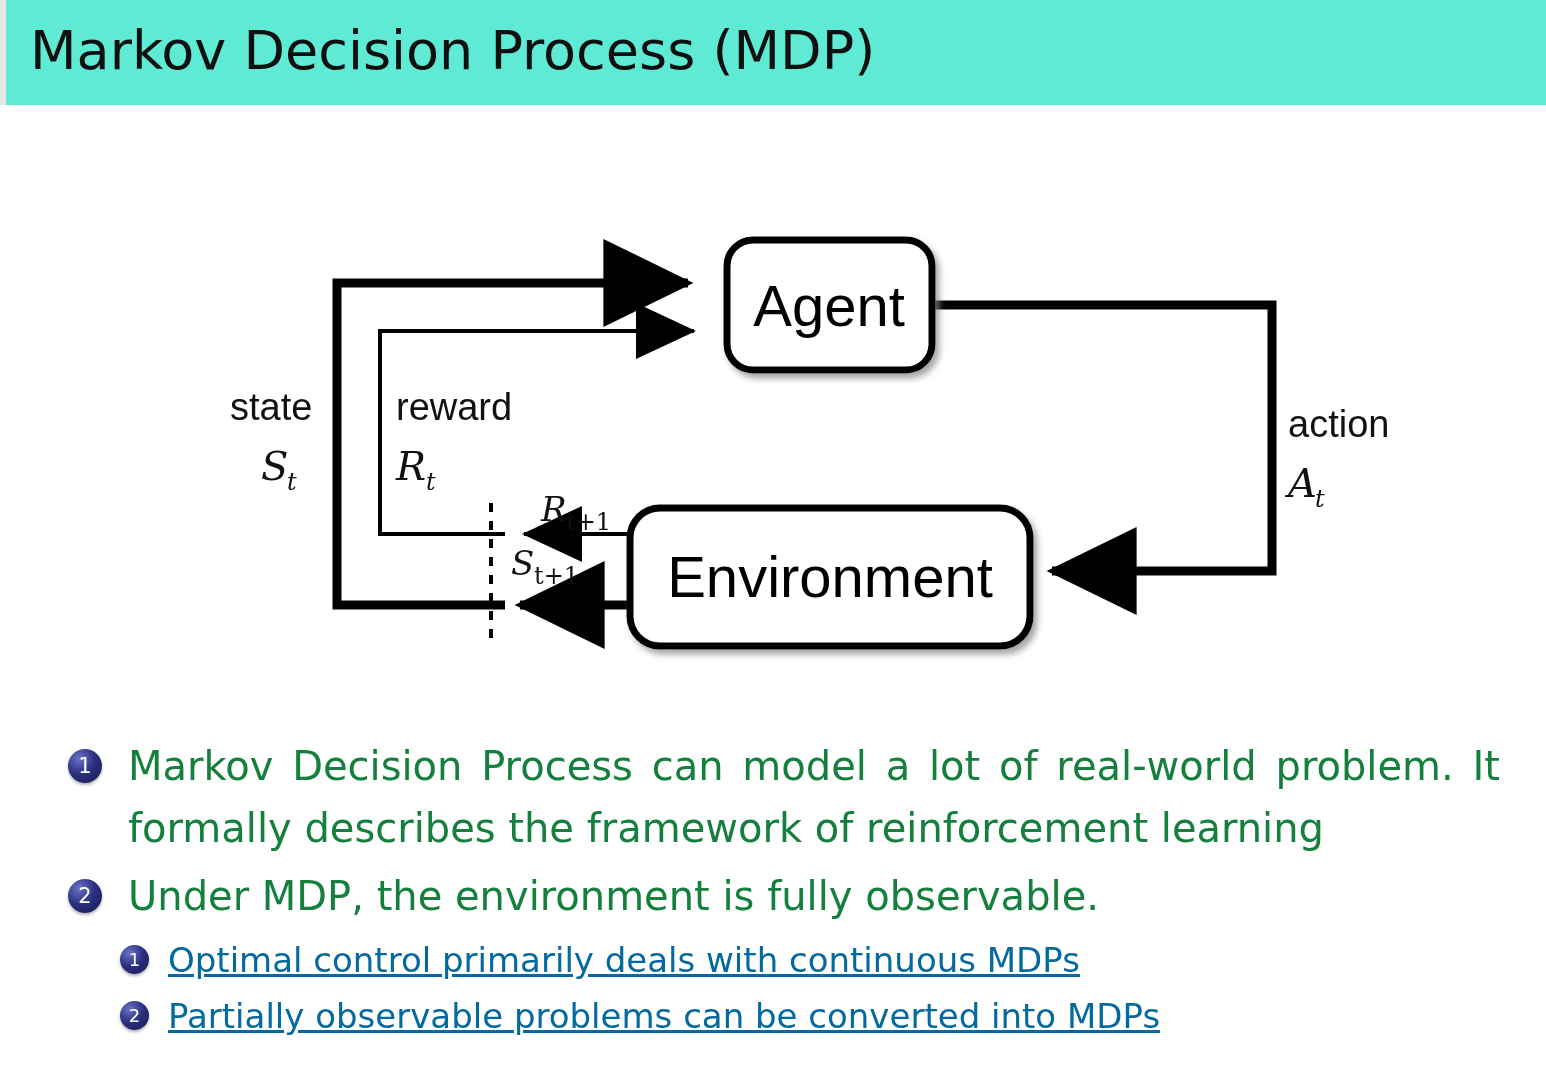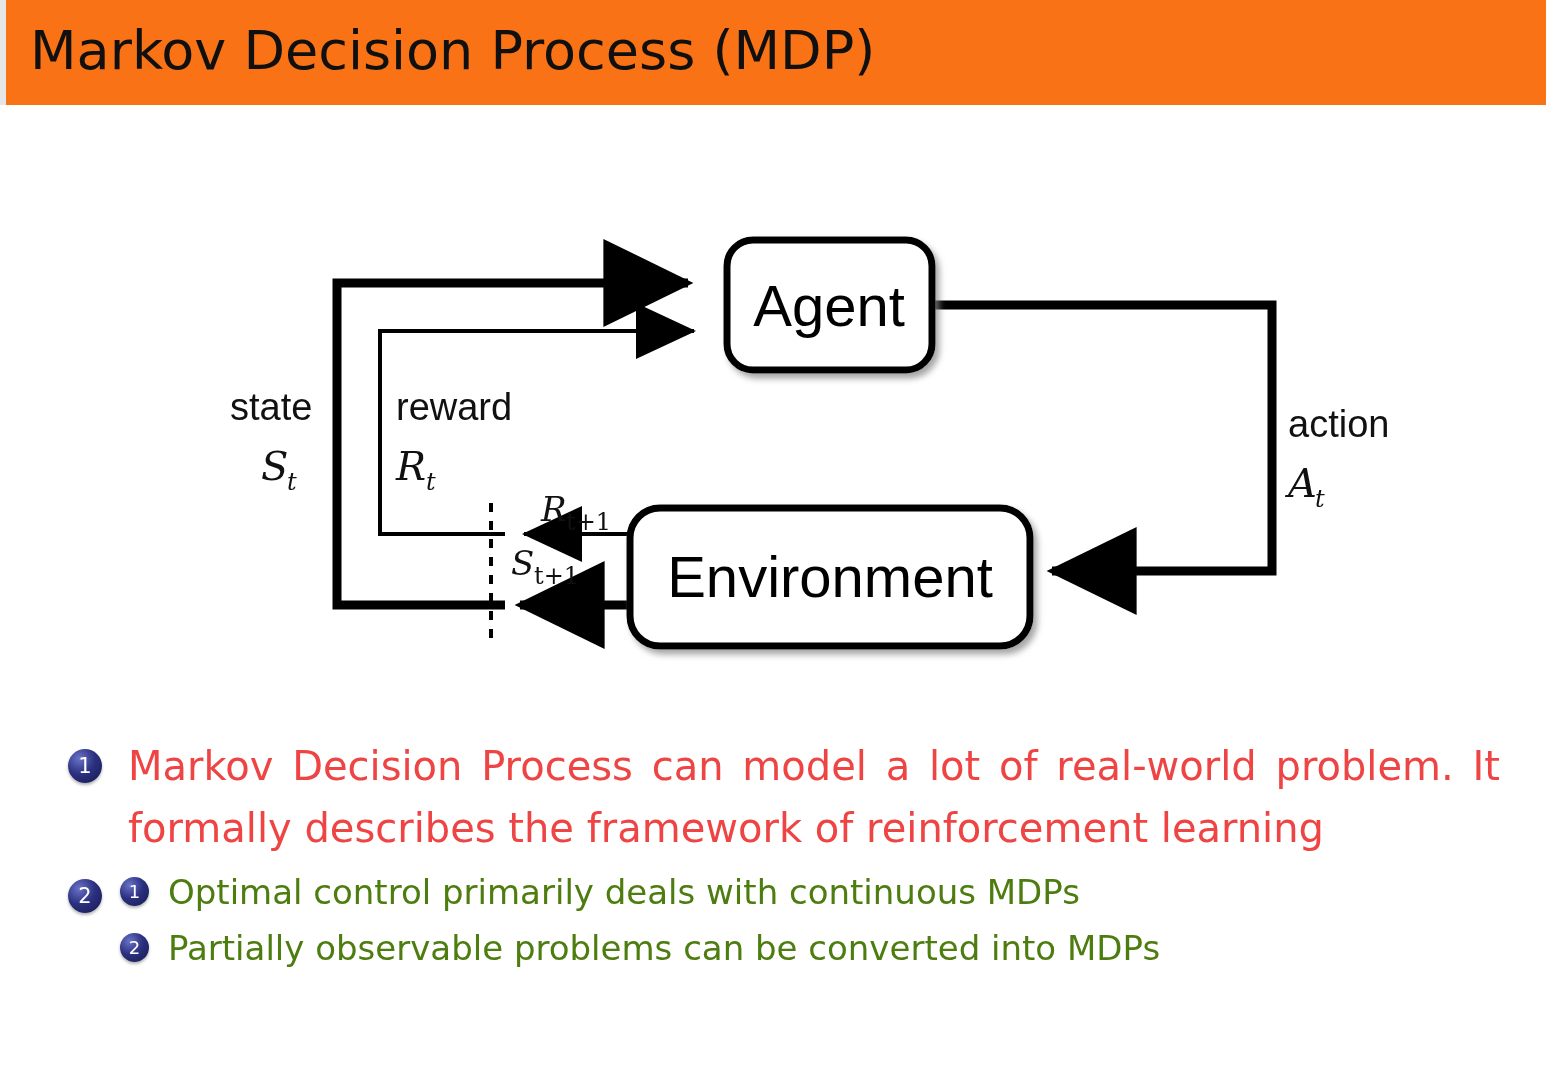--- a/index.html
+++ b/index.html
@@ -14,21 +14,21 @@
     overflow: hidden;
     font-family: "DejaVu Sans", sans-serif;
     color: #000000;
   }
 
   
   #title-bar {
     position: absolute;
     left: 0; top: 0;
     width: 1546px; height: 105px;
-    background: #f97316;
+    background: #5eead4;
     border-left: 6px solid #e6e6e6;
     box-sizing: border-box;
   }
   #title-text {
     position: absolute;
     left: 24px;
     top: 16px;
     font-size: 54px;
     line-height: 70px;
     font-weight: 400;
@@ -90,40 +90,41 @@
   .lvl1-item {
     position: relative;
     padding-left: 128px;
     padding-right: 46px;
     margin-bottom: 6px;
   }
   .lvl1-text {
     font-family: "DejaVu Sans", sans-serif;
     font-size: 40px;
     line-height: 62px;
-    color: #ef4444;
+    color: #15803d;
     text-align: justify;
     text-justify: inter-word;
   }
   .lvl1-text.nojust { text-align: left; }
 
   .lvl2-list {
     padding-left: 168px;
     padding-right: 40px;
   }
   .lvl2-item {
     position: relative;
     margin-bottom: 2px;
   }
   .lvl2-text {
     font-family: "DejaVu Sans", sans-serif;
     font-size: 34px;
     line-height: 54px;
-    color: #4d7c0f;
+    color: #0369a1;
     white-space: nowrap;
+    text-decoration: underline;
   }
 
   .bullet-ball {
     position: absolute;
     border-radius: 50%;
     color: #ffffff;
     text-align: center;
     font-family: "DejaVu Sans", sans-serif;
     box-sizing: border-box;
   }
@@ -227,20 +228,21 @@
 
 <div id="bullets">
 
   <div class="lvl1-item">
     <span class="bullet-ball ball-lvl1">1</span>
     <div class="lvl1-text">Markov Decision Process can model a lot of real-world problem. It formally describes the framework of reinforcement learning</div>
   </div>
 
   <div class="lvl1-item">
     <span class="bullet-ball ball-lvl1">2</span>
+    <div class="lvl1-text nojust">Under MDP, the environment is fully observable.</div>
   </div>
 
   <div class="lvl2-list">
     <div class="lvl2-item">
       <span class="bullet-ball ball-lvl2">1</span>
       <div class="lvl2-text">Optimal control primarily deals with continuous MDPs</div>
     </div>
     <div class="lvl2-item">
       <span class="bullet-ball ball-lvl2">2</span>
       <div class="lvl2-text">Partially observable problems can be converted into MDPs</div>

